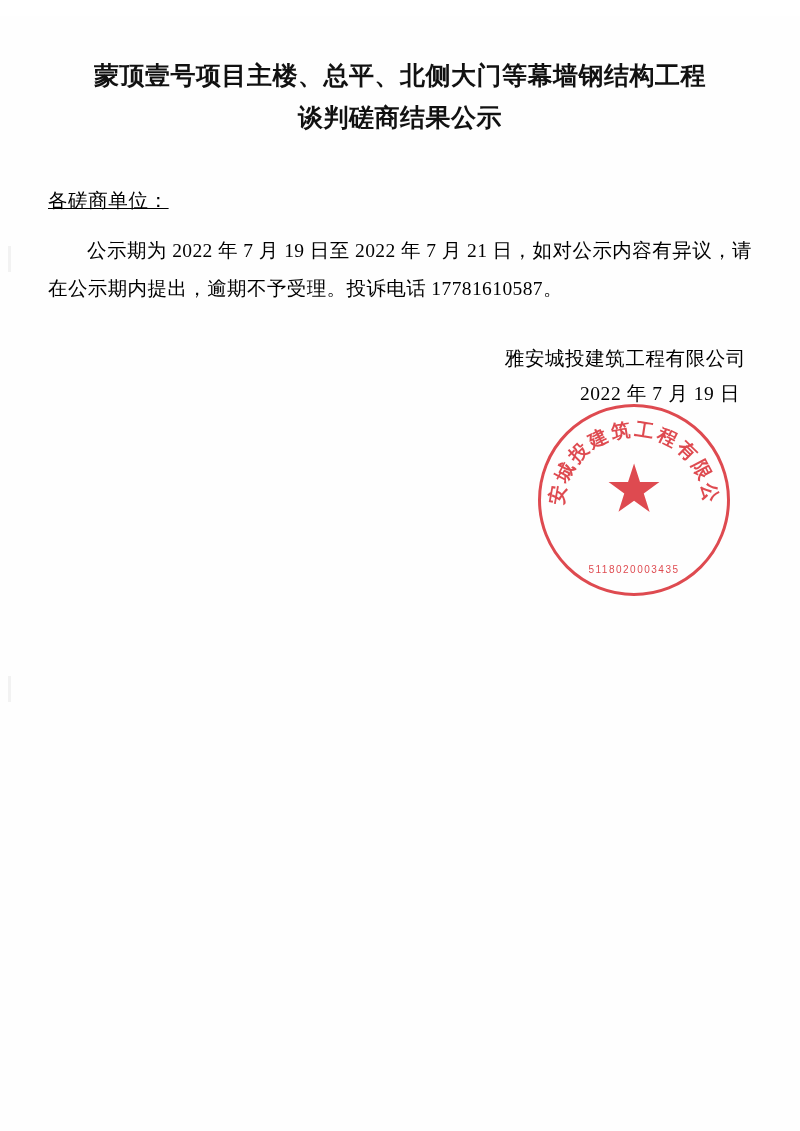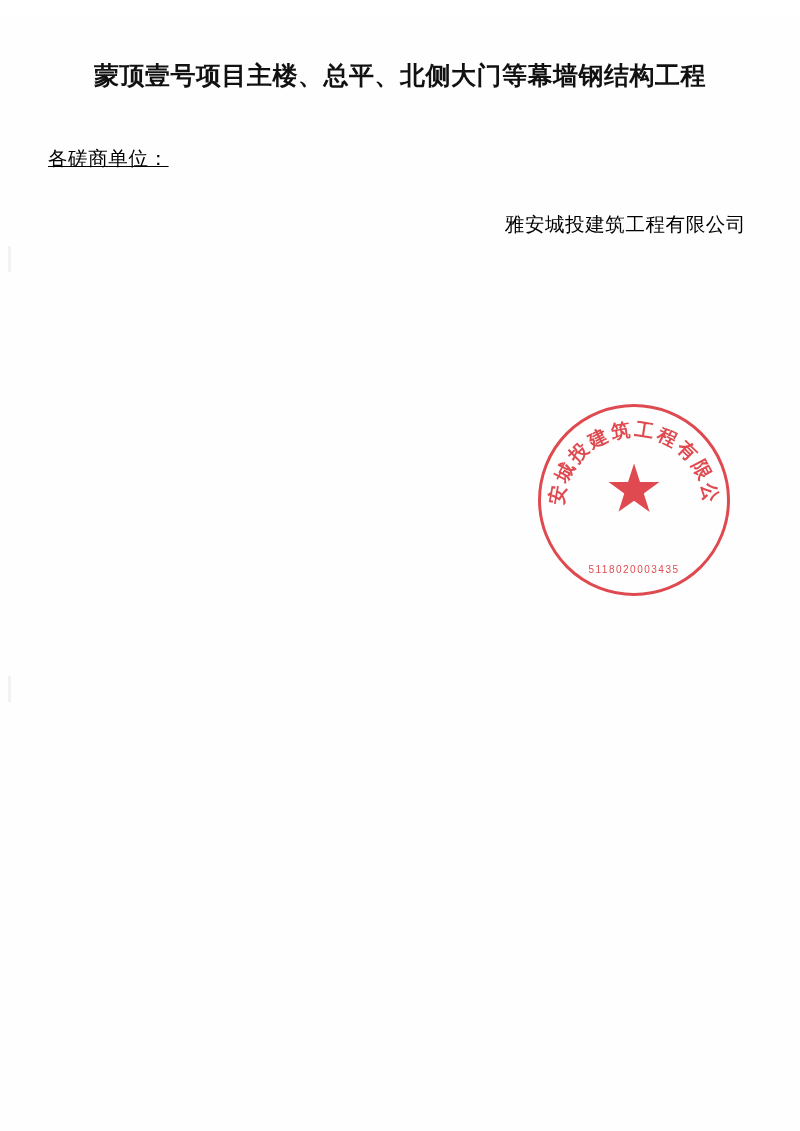--- a/index.html
+++ b/index.html
@@ -141,28 +141,31 @@
 
 <div class="page">
 
   <div class="edge-mark" style="top:230px"></div>
   <div class="edge-mark" style="top:660px"></div>
 
   <div class="doc-body">
 
     <div class="title">
       <span>蒙顶壹号项目主楼、总平、北侧大门等幕墙钢结构工程</span>
+      <span class="line2">谈判磋商结果公示</span>
     </div>
 
     <div class="salutation">各磋商单位：</div>
 
 
+    <p class="para second">公示期为 2022 年 7 月 19 日至 2022 年 7 月 21 日，如对公示内容有异议，请在公示期内提出，逾期不予受理。投诉电话 17781610587。</p>
 
     <div class="signature-block">
       <div class="company">雅安城投建筑工程有限公司</div>
+      <div class="sign-date">2022 年 7 月  19 日</div>
     </div>
 
   </div>
 
   <div class="seal">
     <div class="seal-inner"></div>
     <svg class="seal-arc" viewBox="0 0 186 186">
       <defs>
         <path id="arcpath" d="M 22,100 A 71,71 0 0 1 164,100"></path>
       </defs>

